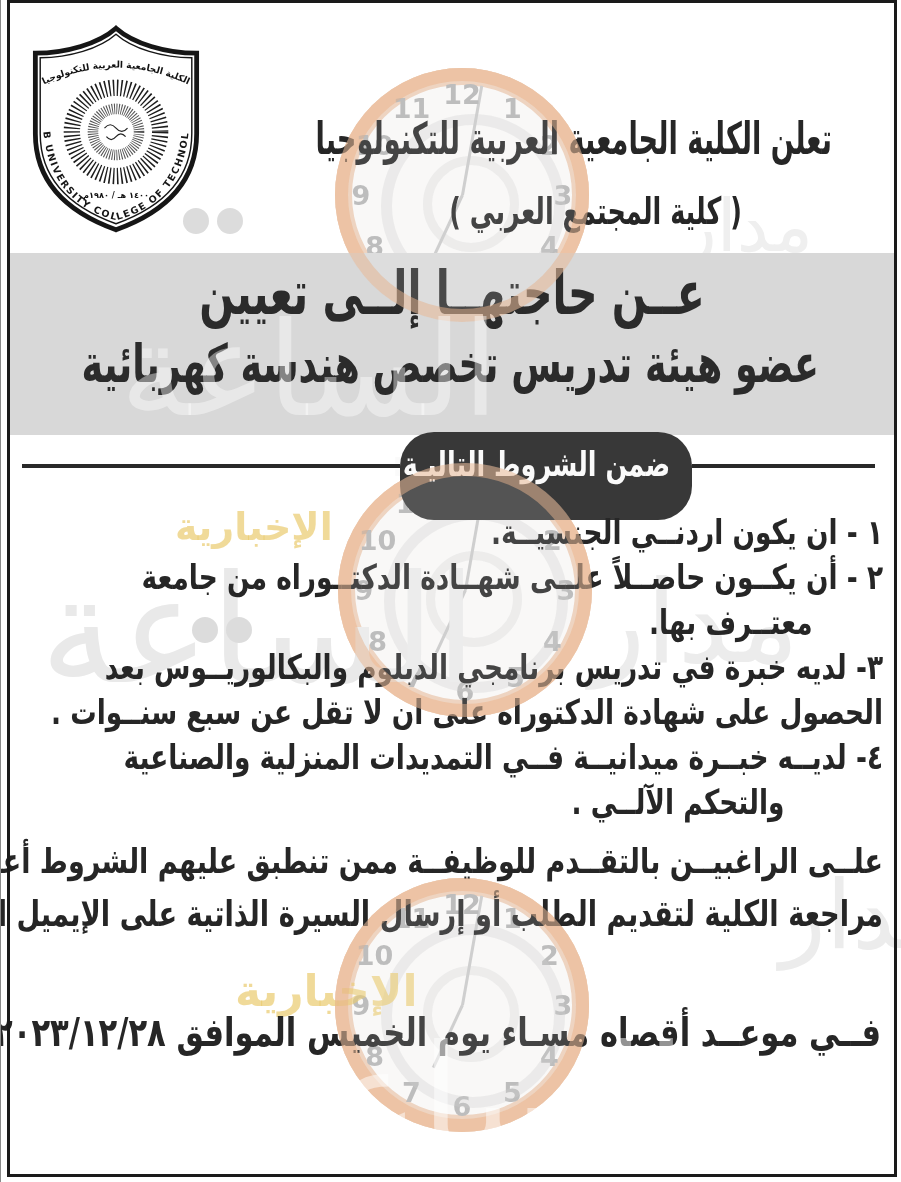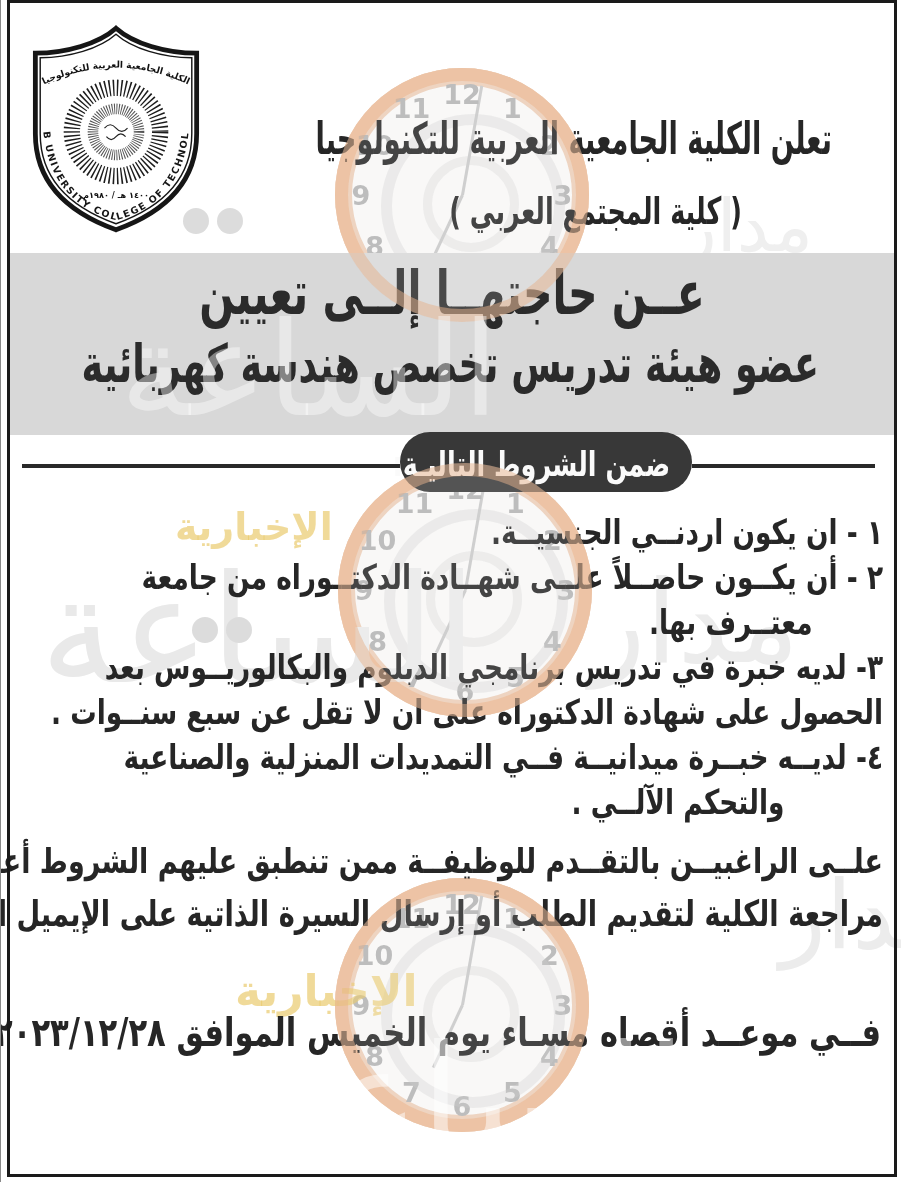--- a/index.html
+++ b/index.html
@@ -44,21 +44,21 @@
   .band1{left:10px;right:7px;top:253px;height:182px;background:#d8d8d8;}
   .need1{position:absolute;left:0;right:0;top:8px;text-align:center;font-size:50px;
         line-height:64px;font-weight:bold;color:#2b2b2b;white-space:nowrap;
         transform:scale(0.82,1.22);}
   .need2{position:absolute;left:0;right:0;top:78px;text-align:center;font-size:44px;
         line-height:66px;font-weight:bold;color:#2b2b2b;white-space:nowrap;
         transform:scale(0.83,1.2);}
   .rule{top:464px;height:4px;background:#292929;}
   .rule-l{left:22px;width:378px;}
   .rule-r{left:692px;right:26px;}
-  .pill{left:400px;top:432px;width:292px;height:60px;border-radius:34px;background:#383838;}
+  .pill{left:400px;top:432px;width:292px;height:88px;border-radius:34px;background:#383838;}
   .pill-text{position:absolute;left:0;right:0;top:0;line-height:66px;text-align:center;
         font-size:30px;font-weight:bold;color:#fafafa;white-space:nowrap;
         transform:scale(0.85,1.15);}
   .conds{left:14px;right:18px;top:510px;}
   .cond-line{line-height:45px;font-size:30px;text-align:right;transform:scale(0.88,1.14);
         transform-origin:right center;}
   .ind-a{padding-right:80px;}
   .ind-b{padding-right:112px;}
   .apply1{left:14px;right:18px;top:838px;font-size:30px;line-height:46px;text-align:right;
         transform:scale(0.9,1.16);transform-origin:right center;}

